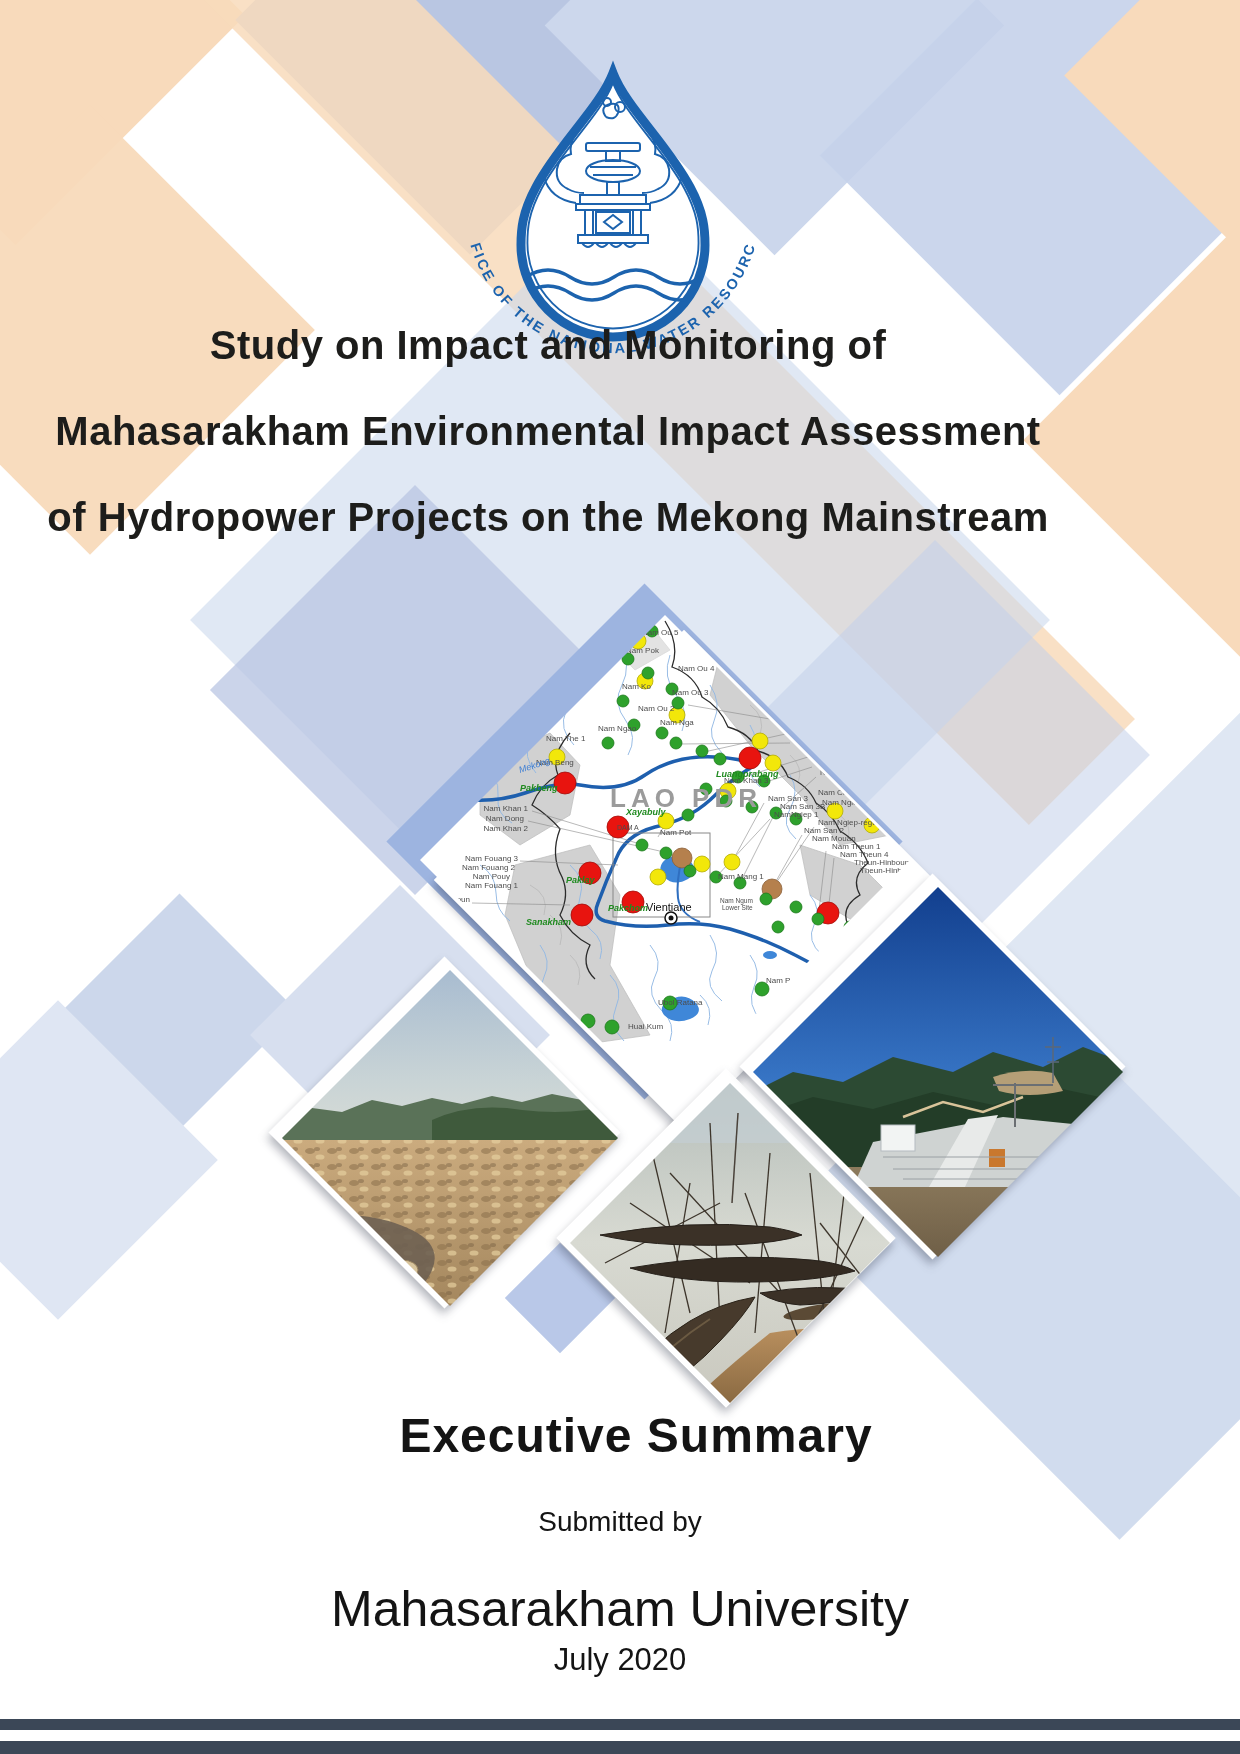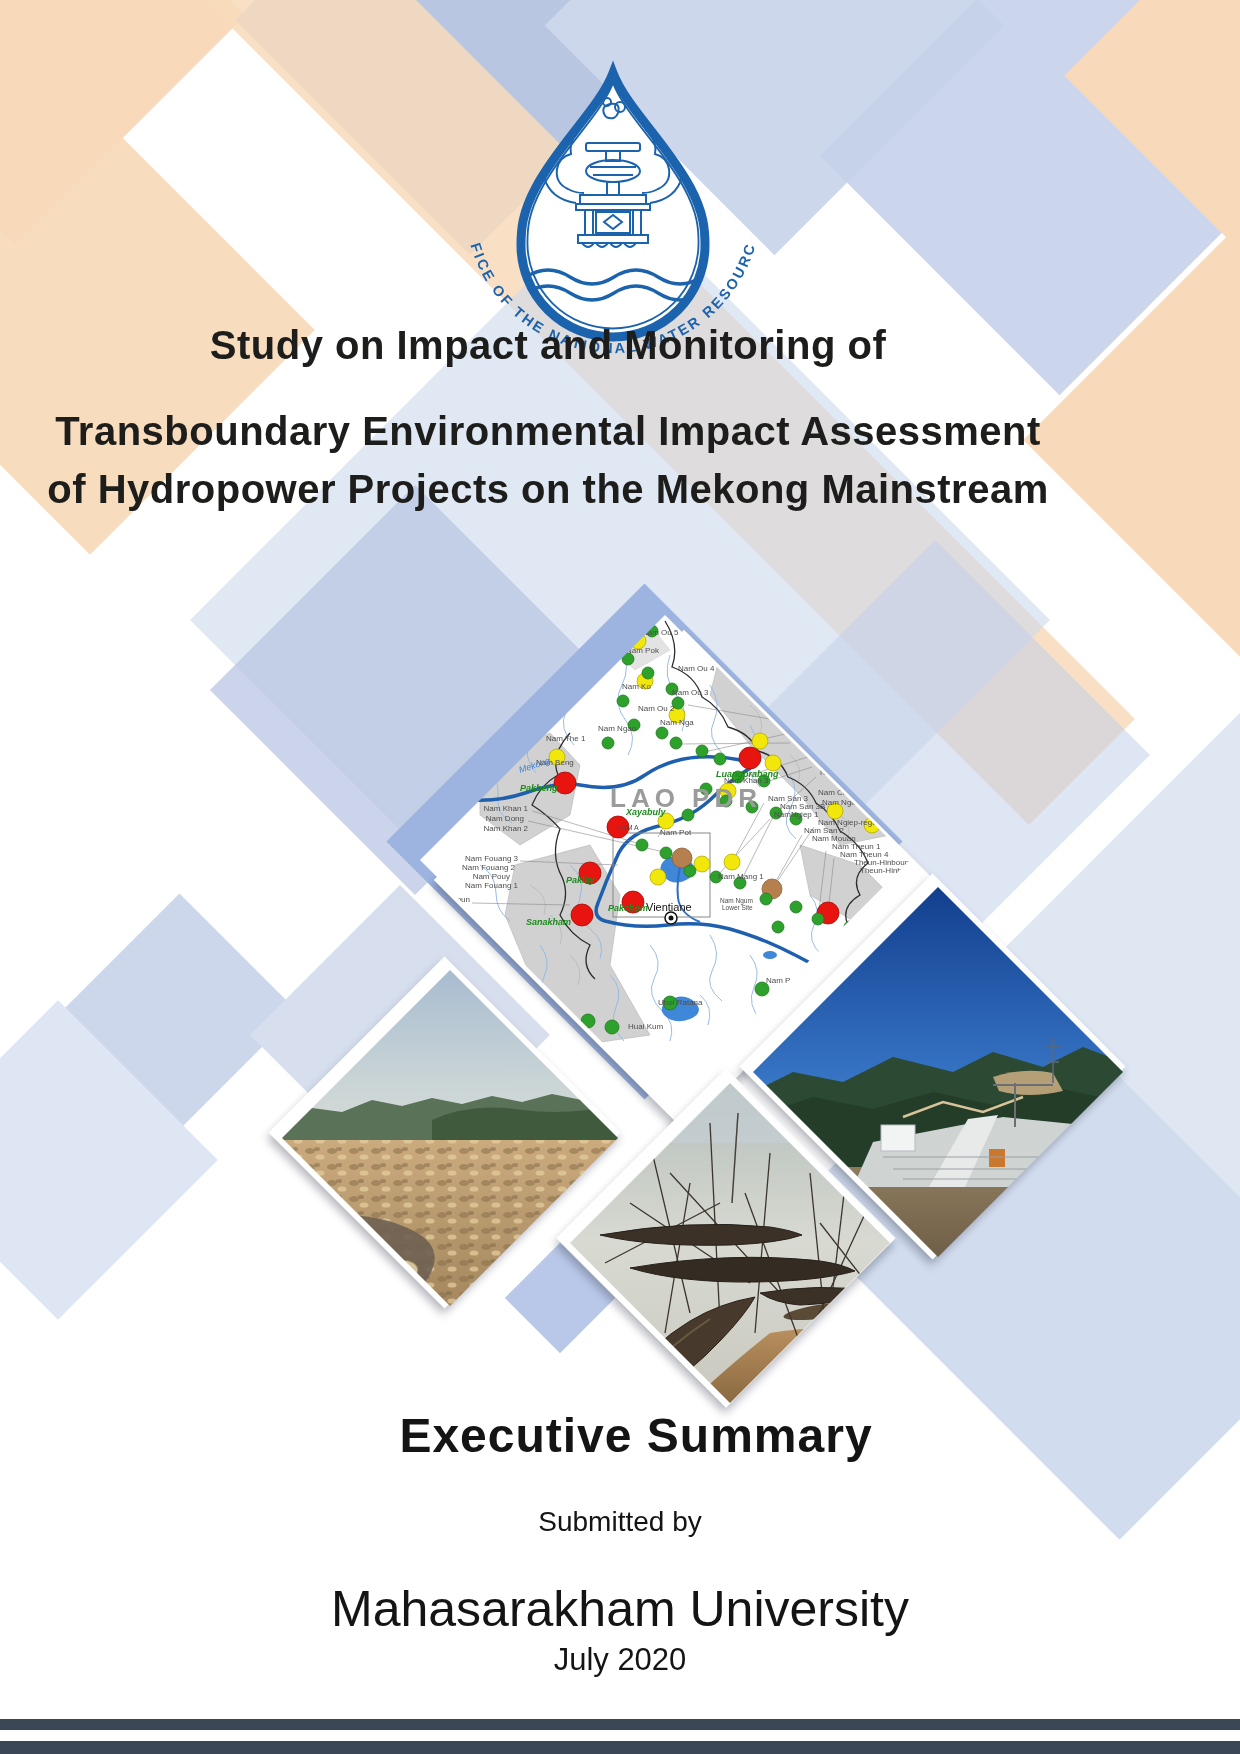--- a/index.html
+++ b/index.html
@@ -90,22 +90,22 @@
         <path d="M96,238 q22,-14 44,0 t44,0 t44,0 t44,0"></path>
       </g>
     </g>
 
     <text font-size="14.5" font-weight="bold" fill="#1c63ae" letter-spacing="2.5">
       <textPath href="#arcPath" startOffset="50%" text-anchor="middle">OFFICE OF THE NATIONAL WATER RESOURCES</textPath>
     </text>
   </svg>
 
   <div class="title-line" style="top:323px;">Study on Impact and Monitoring of</div>
-  <div class="title-line" style="top:409px;">Transboundary Environmental Impact Assessment</div>
-  <div class="title-line" style="top:467px;">of Hydropower Projects on the Mekong Mainstream</div>
+  <div class="title-line" style="top:409px;">Mahasarakham Environmental Impact Assessment</div>
+  <div class="title-line" style="top:495px;">of Hydropower Projects on the Mekong Mainstream</div>
 
   <div class="clipD shadowD" style="left:282px;top:970px;width:336px;height:336px;">
     <svg width="336" height="336" viewBox="0 0 336 336">
       <defs>
         <linearGradient id="rsky" x1="0" y1="0" x2="0" y2="1">
           <stop offset="0" stop-color="#a8bcd0"></stop>
             <stop offset=".6" stop-color="#c9d4d6"></stop>
             <stop offset="1" stop-color="#dcded6"></stop>
         </linearGradient>
         <linearGradient id="rrocks" x1="0" y1="0" x2="0" y2="1">

